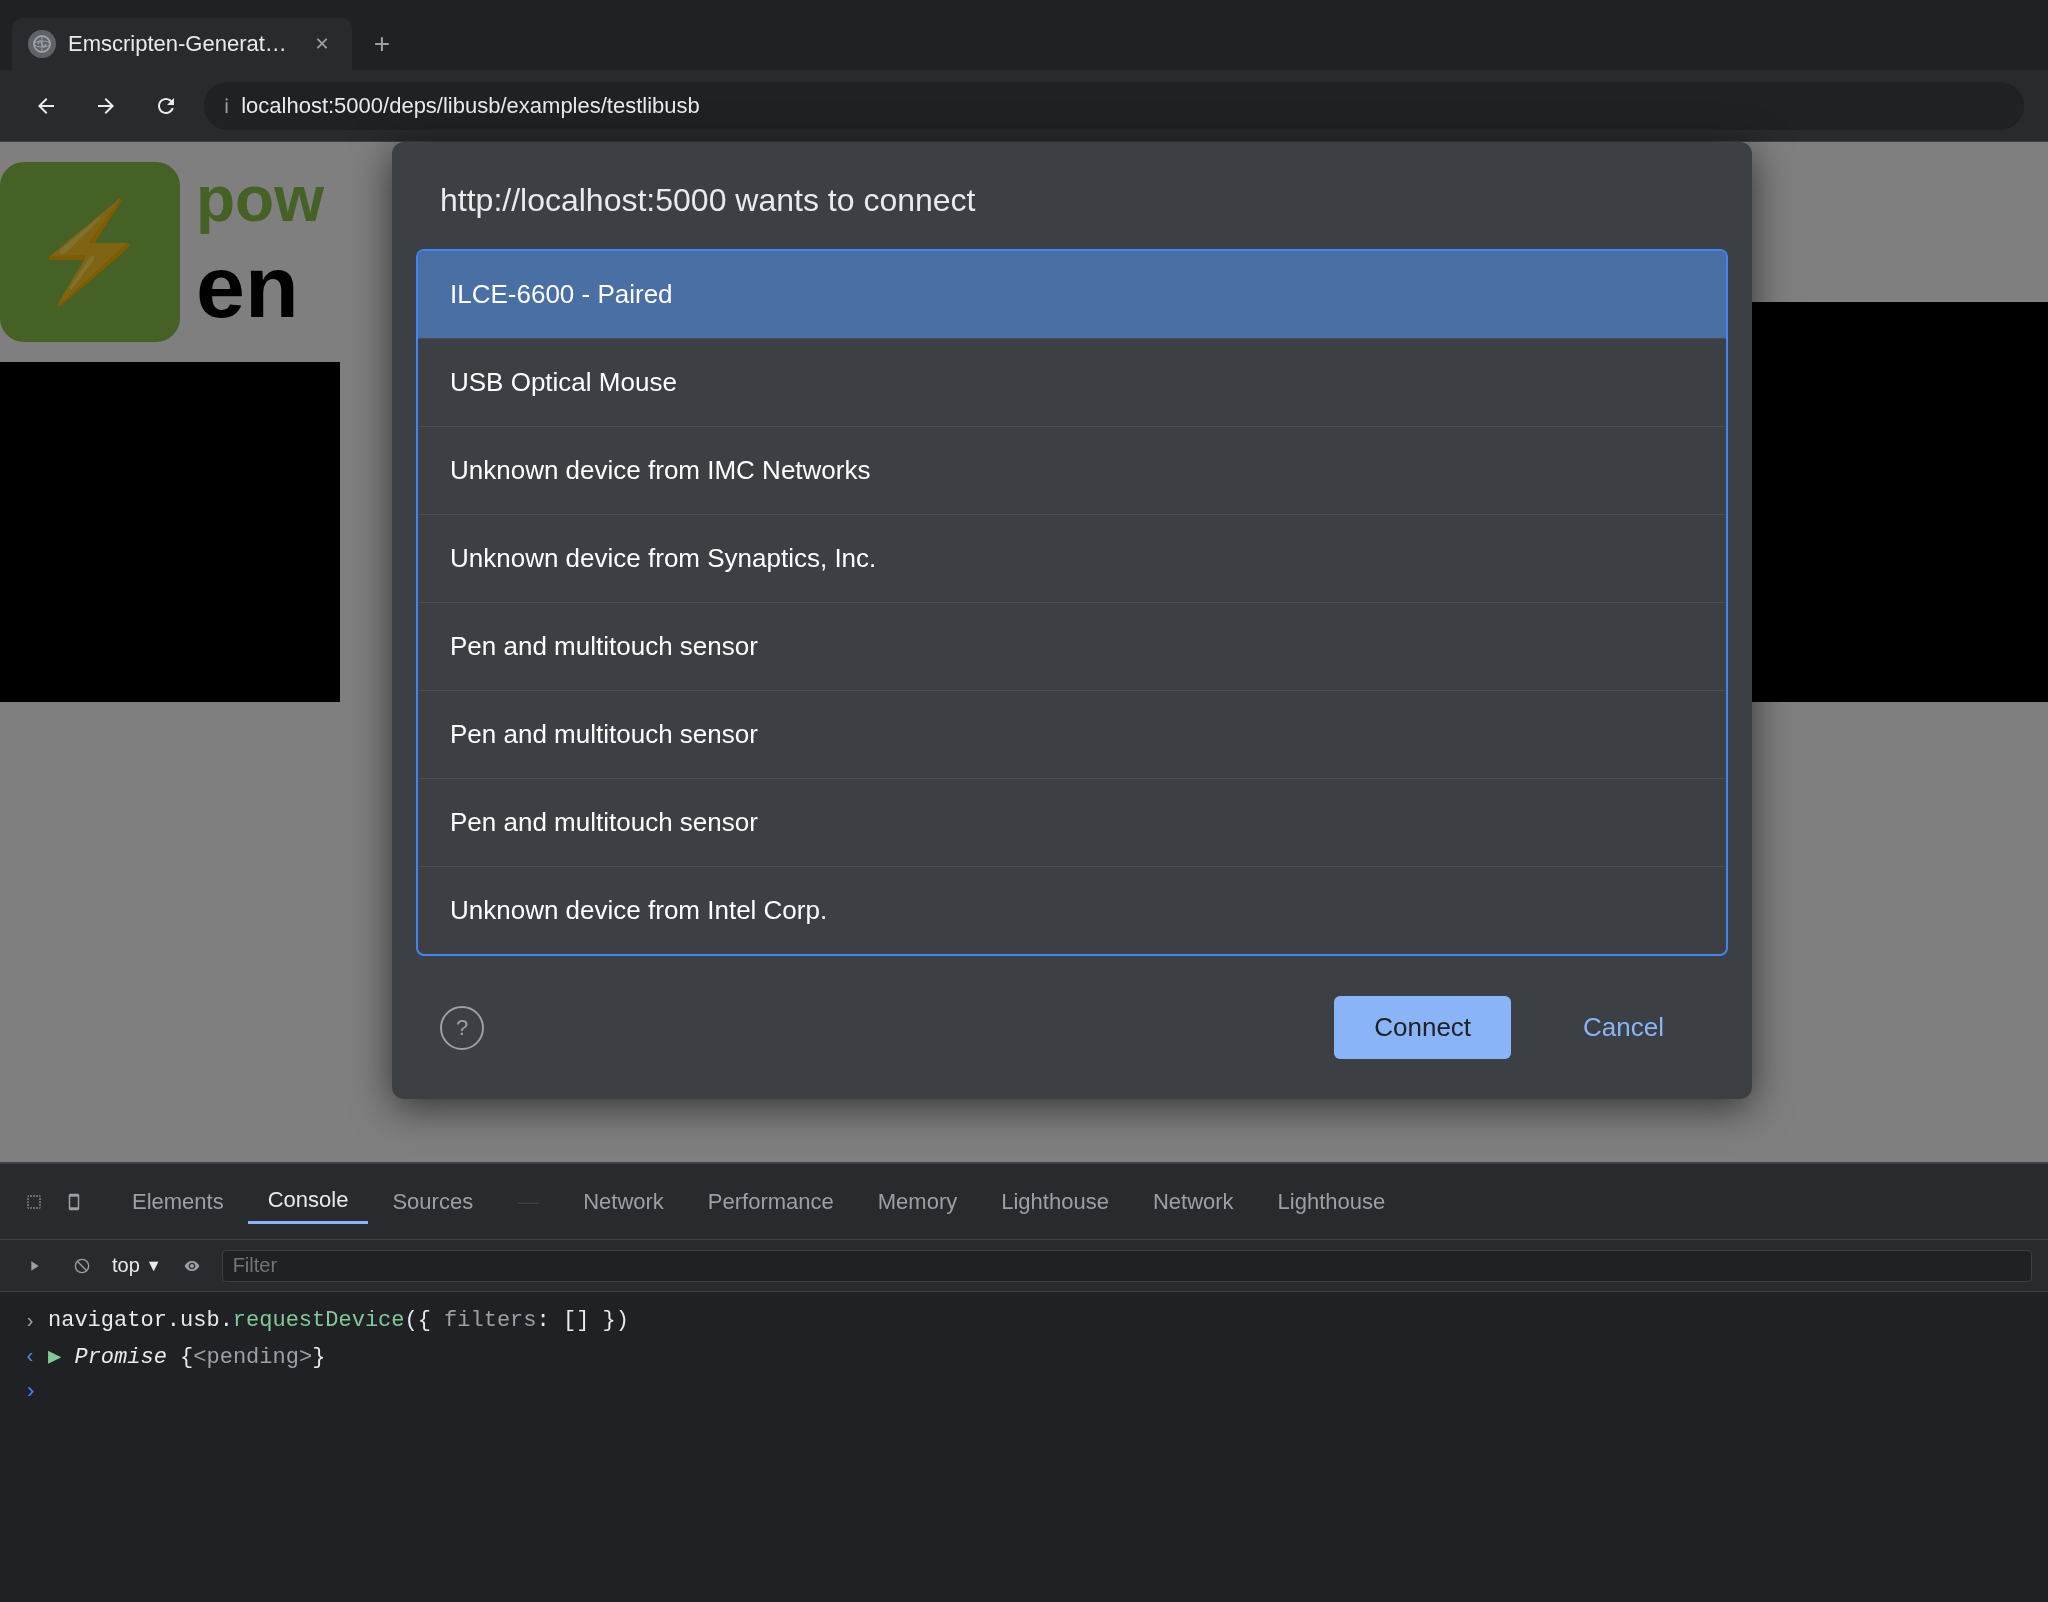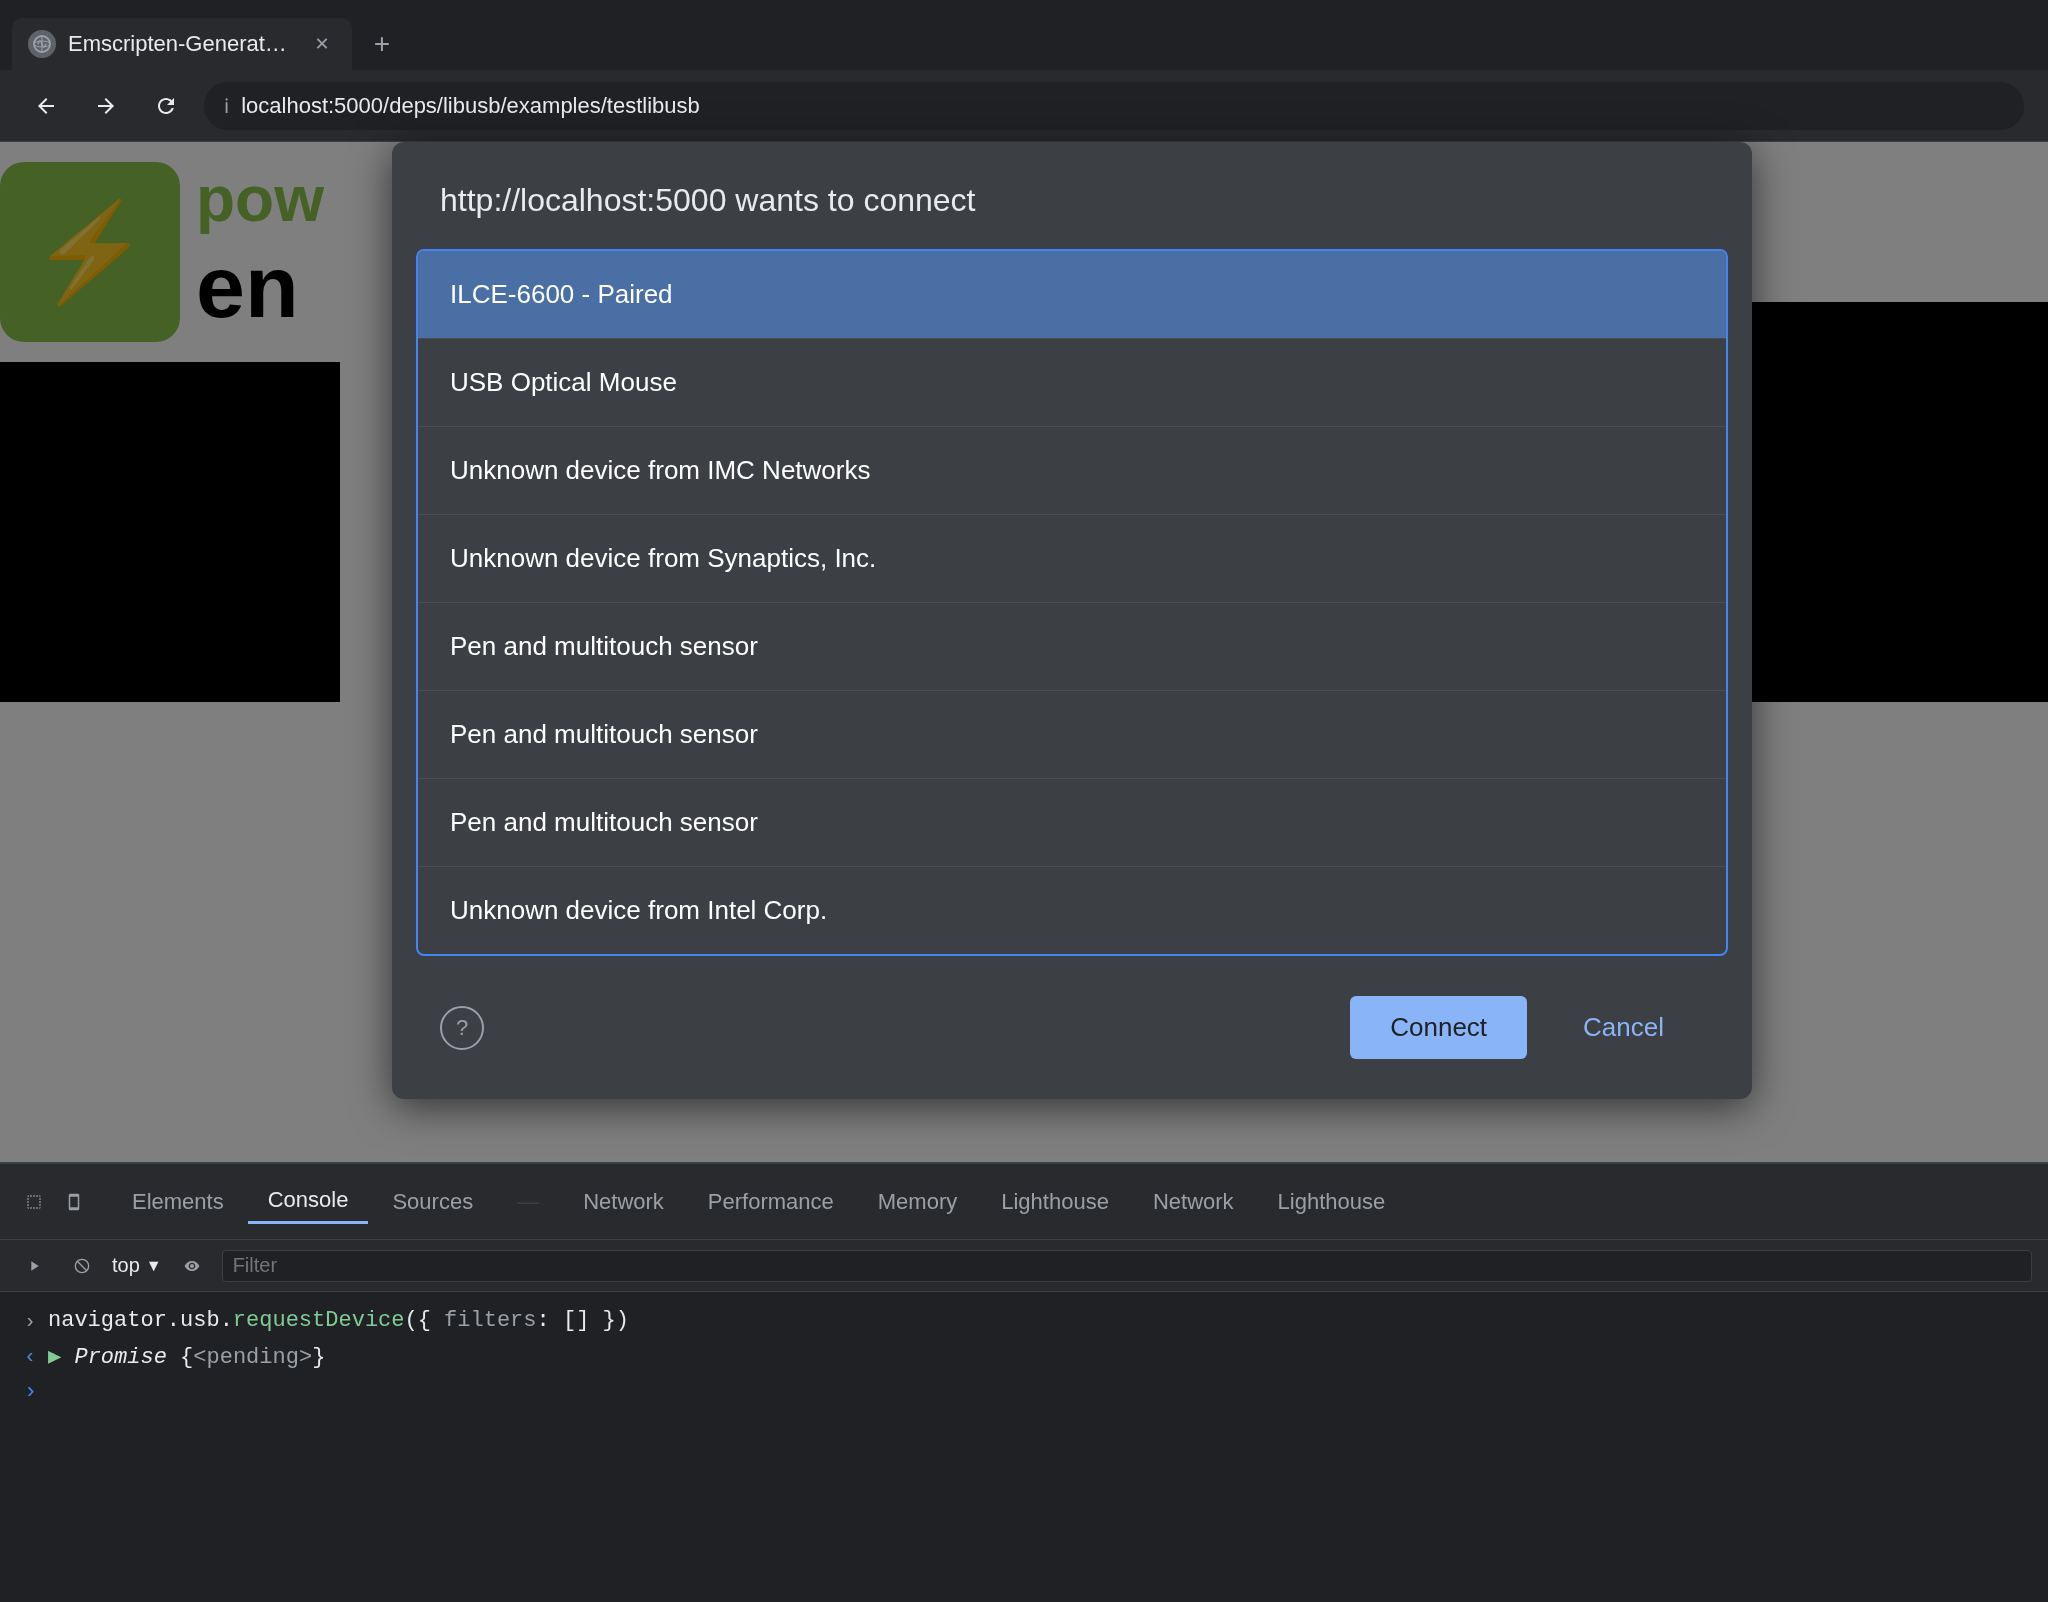--- a/index.html
+++ b/index.html
@@ -204,21 +204,21 @@
       border: 2px solid #9aa0a6;
       display: flex;
       align-items: center;
       justify-content: center;
       color: #9aa0a6;
       font-size: 22px;
     }
 
     .dialog-buttons {
       display: flex;
-      gap: 16px;
+      gap: 32px;
       align-items: flex-start;
     }
 
     .btn-connect {
       background: #8ab4f8;
       color: #202124;
       border: none;
       border-radius: 6px;
       padding: 16px 40px;
       font-size: 26px;

